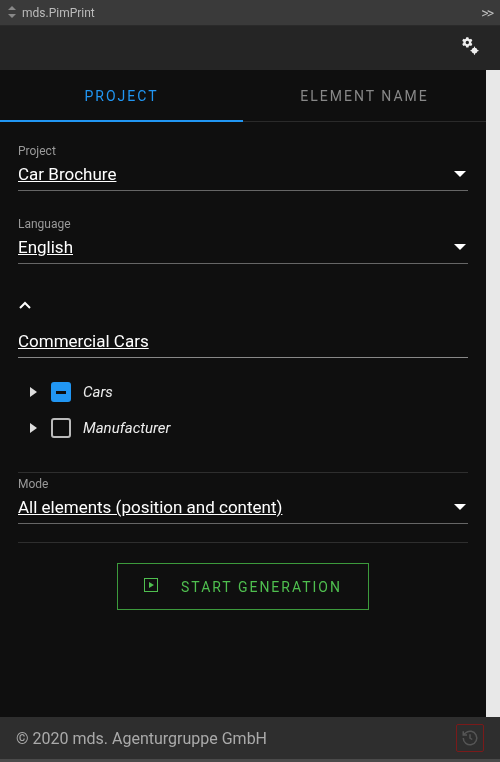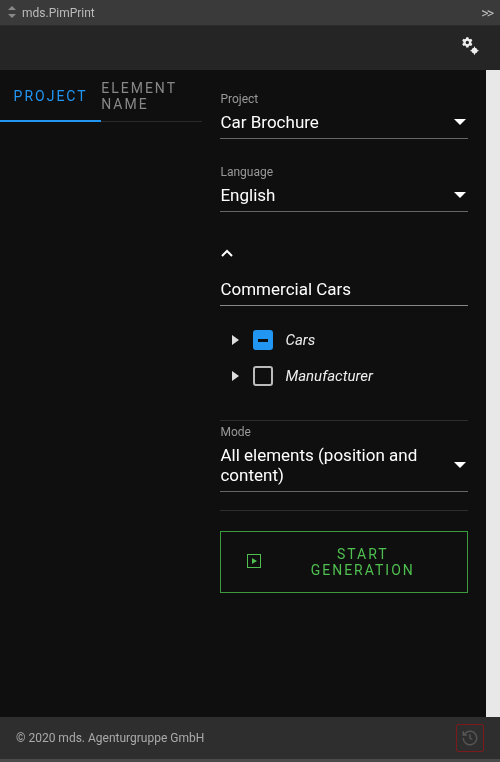--- a/index.html
+++ b/index.html
@@ -11,36 +11,36 @@
 .titlebar .drag-icon { margin-right: 6px; color: #888; font-size: 10px; }
 .titlebar .spacer { flex: 1; }
 .titlebar .expand { color: #bbb; cursor: pointer; font-size: 14px; letter-spacing: -2px; }
 
 
 .toolbar { height: 44px; background: #252525; display: flex; align-items: center; justify-content: flex-end; padding: 0 20px; }
 .gears { color: #eee; cursor: pointer; }
 
 
 .main { flex: 1; display: flex; background: #0f0f0f; overflow: hidden; }
-.panel { flex: 1; padding: 0 0 18px 0; overflow: hidden; display: flex; flex-direction: row; }
+.panel { flex: 1; padding: 0 0 18px 0; overflow: hidden; display: flex; flex-direction: column; }
 .scrollbar-stub { width: 14px; background: #e8e8e8; }
 
 
 .tabs { display: flex; height: 52px; border-bottom: 1px solid #2a2a2a; }
 .tab { flex: 1; display: flex; align-items: center; justify-content: center; font-size: 14px; letter-spacing: 2px; color: #888; cursor: pointer; position: relative; }
 .tab.active { color: #2196f3; }
 .tab.active::after { content: ""; position: absolute; bottom: -1px; left: 0; right: 0; height: 2px; background: #2196f3; }
 
 .content { padding: 22px 18px 0 18px; overflow: auto; flex: 1; }
 
 
 .field { margin-bottom: 26px; }
 .field-label { font-size: 12px; color: #999; margin-bottom: 2px; }
 .field-value-row { display: flex; align-items: center; border-bottom: 1px solid #666; padding: 4px 2px 6px 0; cursor: pointer; }
-.field-value { font-size: 17px; color: #fff; flex: 1; }
+.field-value { font-size: 17px; color: #fff; flex: 1; text-decoration: underline; }
 .caret-down { width: 0; height: 0; border-left: 6px solid transparent; border-right: 6px solid transparent; border-top: 6px solid #fff; }
 
 
 .section-header { display: flex; align-items: center; padding: 8px 0 10px 0; cursor: pointer; }
 .section-title { font-size: 16px; color: #eee; flex: 1; }
 .chevron-up { color: #fff; font-weight: bold; }
 
 
 .tree { padding: 6px 0 18px 4px; }
 .tree-item { display: flex; align-items: center; padding: 8px 0; cursor: pointer; }
@@ -51,21 +51,21 @@
 .tree-label { font-size: 15px; color: #eee; font-style: italic; }
 
 .divider { height: 1px; background: #2e2e2e; margin: 18px 0 4px 0; }
 .divider-sub { height: 1px; background: #2e2e2e; margin: 8px 0 4px 0; }
 
 
 .start-row { display: flex; justify-content: center; padding: 16px 0 28px 0; }
 .start-btn { border: 1.5px solid #3c9a3c; color: #4fbf4f; background: transparent; padding: 14px 26px; font-size: 14px; letter-spacing: 2px; cursor: pointer; display: flex; align-items: center; gap: 23px; }
 
 
-.footer { height: 42px; background: #2e2e2e; display: flex; align-items: center; padding: 12px 16px; font-size: 12px; color: #aaa; }
+.footer { height: 42px; background: #2e2e2e; display: flex; align-items: center; padding: 12px 16px; font-size: 16px; color: #aaa; }
 .footer .spacer { flex: 1; }
 .history-box { width: 28px; height: 28px; border: 1.5px solid #7a1a1a; display: flex; align-items: center; justify-content: center; color: #666; cursor: pointer; border-radius: 2px; }
 
 .bottom-strip { height: 3px; background: #4a4a4a; }
 </style>
 </head>
 <body>
 
 <div class="root">
 

